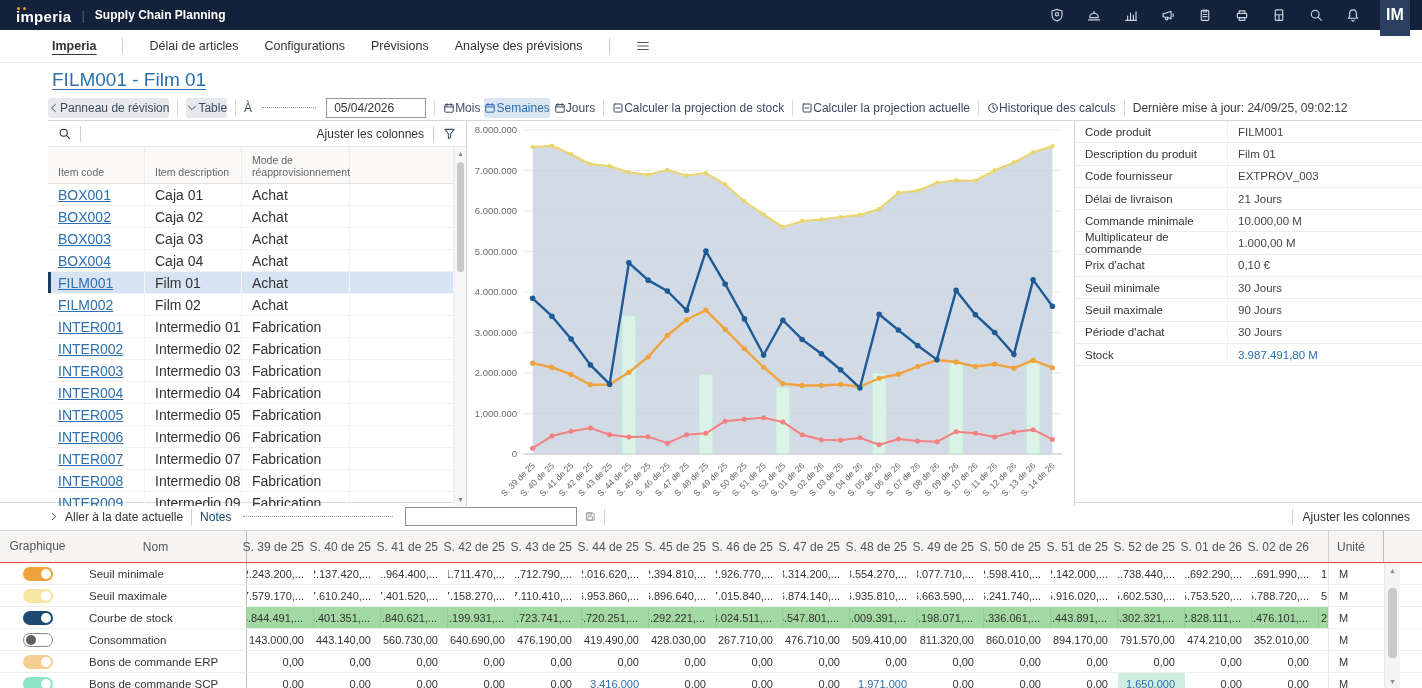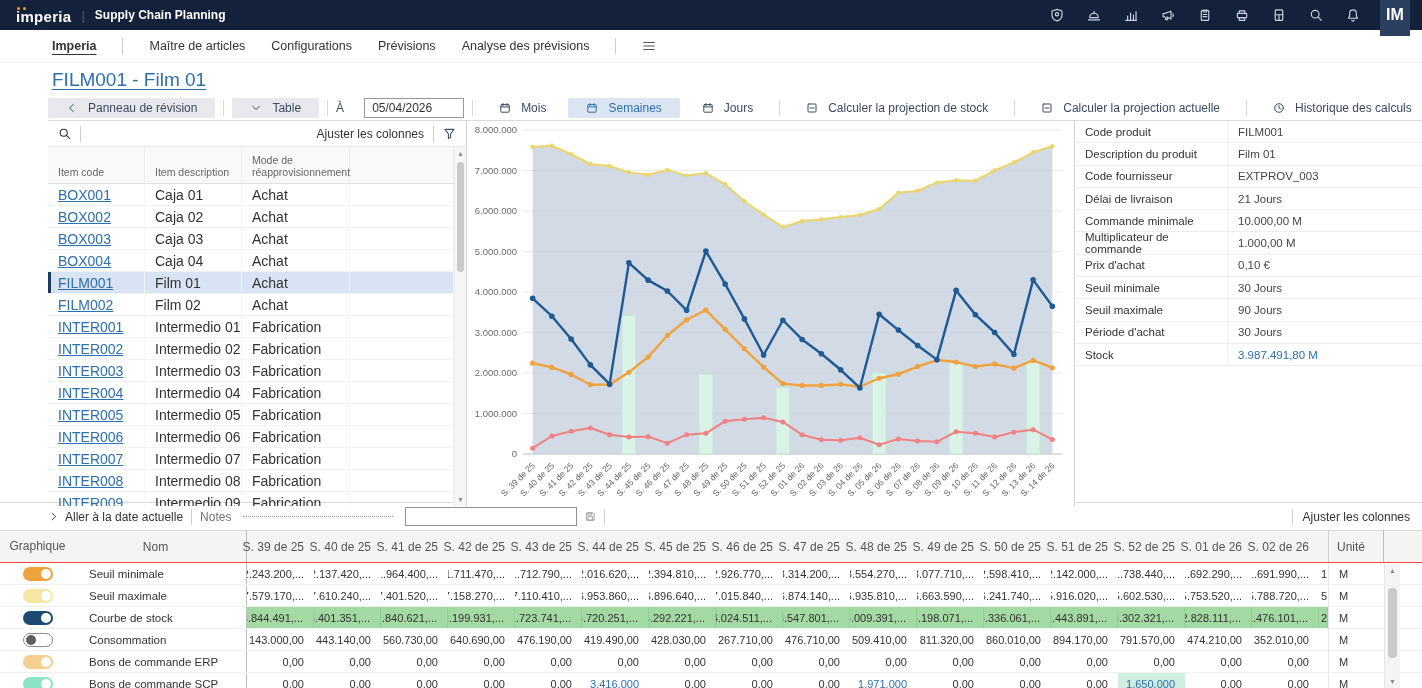--- a/index.html
+++ b/index.html
@@ -26,21 +26,21 @@
   .subnav-item.active{font-weight:bold;text-decoration:underline;text-underline-offset:4px}
   .vsep{width:1px;height:16px;background:#cfcfcf}
   .menu-ic{color:#555}.menu-ic svg{width:14px;height:14px}
 
   
   .title-row{height:30px;display:flex;align-items:center;padding-left:52px;margin-top:2px}
   .page-title{color:#2E6FAE;font-size:19px;text-decoration:underline;text-underline-offset:3px;cursor:pointer}
 
   
   .toolbar{height:25px;margin-left:48px;display:flex;align-items:center;gap:6px;font-size:12px;color:#3B4A61;padding-right:10px}
-  .tb-btn{display:flex;align-items:center;gap:10px;padding:3px 18px;border-radius:2px;cursor:pointer;white-space:nowrap}
+  .tb-btn{display:flex;align-items:center;gap:0;padding:3px 0;border-radius:2px;cursor:pointer;white-space:nowrap}
   .tb-btn .icon svg{width:12px;height:12px}
   .tb-btn.gray{background:#E7E9EC}
   .tb-btn.active{background:#DCE6F3;color:#2E6FAE}
   .tb-sep{width:1px;height:16px;background:#dadada;margin:0 2px;flex:none}
   .dotted{border-bottom:1px dotted #9a9a9a;height:1px;width:54px;margin:0 4px;align-self:center}
   .date-input{width:100px;height:20px;border:1px solid #979797;font-size:12px;padding:0 7px;color:#333;font-family:inherit}
   .last-update{color:#3c3c3c;white-space:nowrap}
   .toolbar .spacer{flex:1}
 
   
@@ -73,21 +73,21 @@
   .d-row{display:flex;height:22.3px;align-items:stretch;border-bottom:1px solid #EDEDED;font-size:11.5px}
   .d-label{width:152px;padding-left:10px;color:#333;display:flex;align-items:center}
   .d-value{flex:1;padding-left:10px;color:#454545;border-left:1px solid #F1F1F1;display:flex;align-items:center}
   .d-link{color:#2E6FAE;cursor:pointer}
 
   
   .bottom-toolbar{height:29px;border-top:1px solid #d9d9d9;border-bottom:1px solid #d9d9d9;display:flex;align-items:center;
     gap:8px;padding:0 12px 0 48px;font-size:12px;color:#333}
   .bottom-toolbar .icon svg{width:11px;height:11px}
   .goto{display:flex;align-items:center;gap:6px;cursor:pointer}
-  .notes-label{color:#737373}
+  .notes-label{color:#0c4a6e}
   .dotted.long{width:150px}
   .notes-input{width:172px;height:19px;border:1px solid #8f8f8f;font-family:inherit;font-size:11px;padding:0 5px}
   .save-ic{color:#9a9a9a}.save-ic svg{width:13px;height:13px}
   .bt-right{margin-left:auto;display:flex;align-items:center;gap:10px}
 
   
   .bottom-table{position:relative;height:158px;overflow:hidden}
   .brow{display:grid;grid-template-columns:75px 172px repeat(16,67px) 9px 56px 16px 22px;align-items:stretch}
   .bt-head{height:32px;background:#F5F4F3;border-bottom:1px solid #ef4444;color:#555;font-size:12px}
   .bt-head>div{display:flex;align-items:center;justify-content:flex-end;padding-right:10px;white-space:nowrap}
@@ -174,21 +174,21 @@
             <path d="M5 10.3 a1 1 0 0 0 2 0"></path>
           </svg>
         </span>
       </div>
     <div class="avatar">IM</div>
   </header>
 
   <nav class="subnav" id="subnav">
       <span class="subnav-item active">Imperia</span>
       <span class="vsep"></span>
-      <span class="subnav-item">Maître de articles</span>
+      <span class="subnav-item">Délai de articles</span>
       <span class="subnav-item">Configurations</span>
       <span class="subnav-item">Prévisions</span>
       <span class="subnav-item">Analyse des prévisions</span>
       <span class="vsep"></span>
       <span class="icon menu-ic">
         <svg viewBox="0 0 12 12">
           <path d="M1.5 3 h9 M1.5 6 h9 M1.5 9 h9"></path>
         </svg>
       </span>
     </nav>

